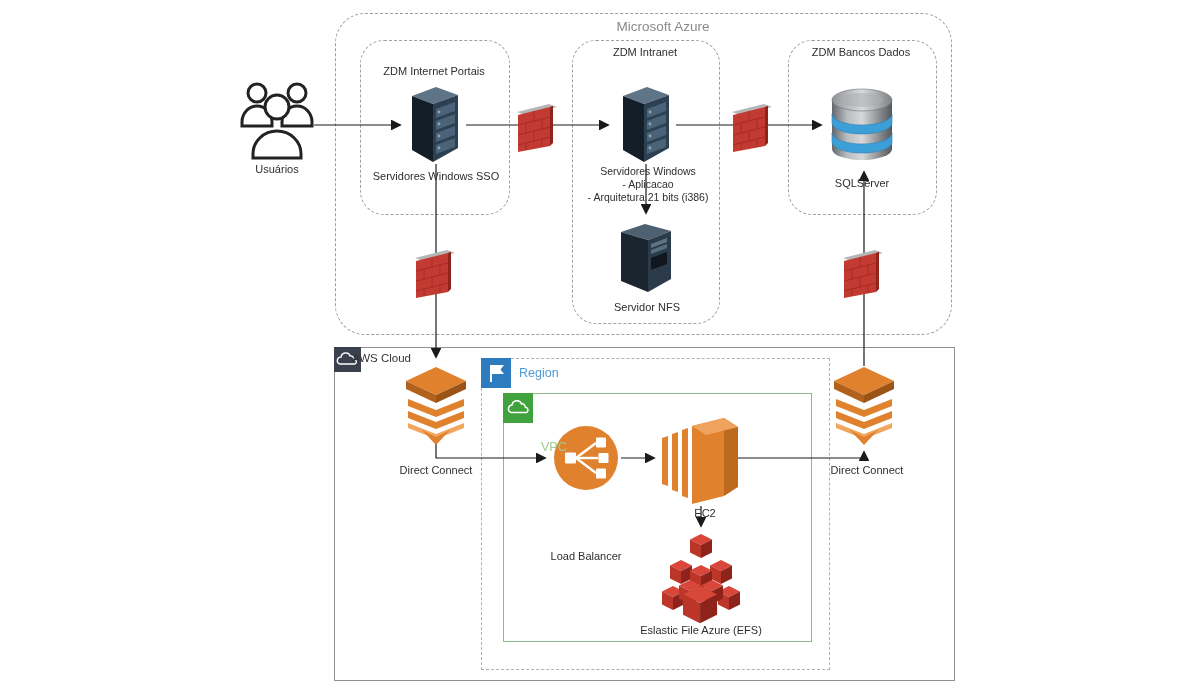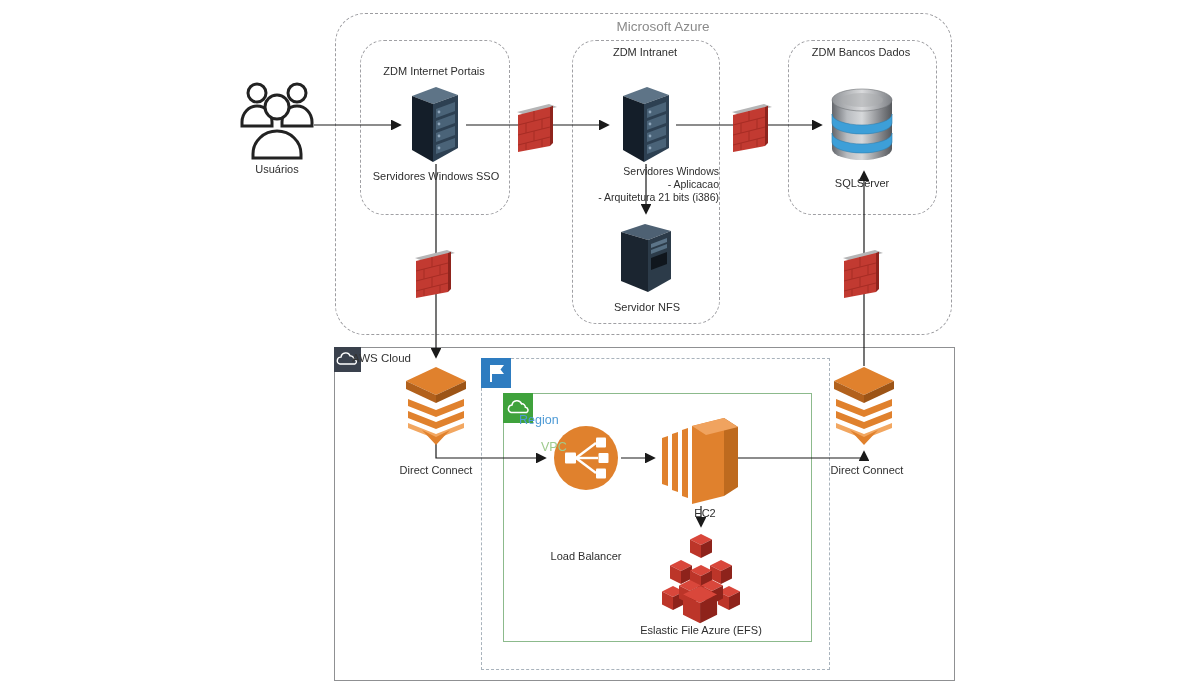--- a/index.html
+++ b/index.html
@@ -12,23 +12,23 @@
   .region-box{border:1.2px dashed #a9b3bc;}
   .vpc-box{border:1px solid #8cba8c;}
   .icon{position:absolute;z-index:2;}
   .icon svg{display:block;width:100%;height:100%;}
   #connectors{position:absolute;left:0;top:0;z-index:1;}
   .lbl{position:absolute;z-index:3;transform:translateX(-50%);text-align:center;
        font-size:11px;line-height:13px;color:#2e2e2e;white-space:nowrap;}
   .lbl.wrap{white-space:normal;}
   .lbl-l{position:absolute;z-index:3;font-size:11.5px;color:#333;white-space:nowrap;}
   .azure-title{font-size:13.5px;color:#8a8a8a;}
-  .region-title{color:#4d9ad6;font-size:12.5px;margin-top:47px;}
+  .region-title{color:#4d9ad6;font-size:12.5px;}
   .vpc-title{color:#9fcb8e;font-size:12.5px;}
-  .note-block{position:absolute;z-index:3;font-size:10.5px;line-height:13px;color:#2e2e2e;text-align:right;}
+  .note-block{position:absolute;z-index:3;font-size:10.5px;line-height:13px;color:#2e2e2e;text-align:center;}
 </style>
 </head>
 <body>
 
 <div id="stage">
 
   <div class="box azure-outer" style="left:335px;top:13px;width:615px;height:320px;"></div>
   <div class="box azure-inner" style="left:360px;top:40px;width:148px;height:173px;"></div>
   <div class="box azure-inner" style="left:572px;top:40px;width:146px;height:282px;"></div>
   <div class="box azure-inner" style="left:788px;top:40px;width:147px;height:173px;"></div>

